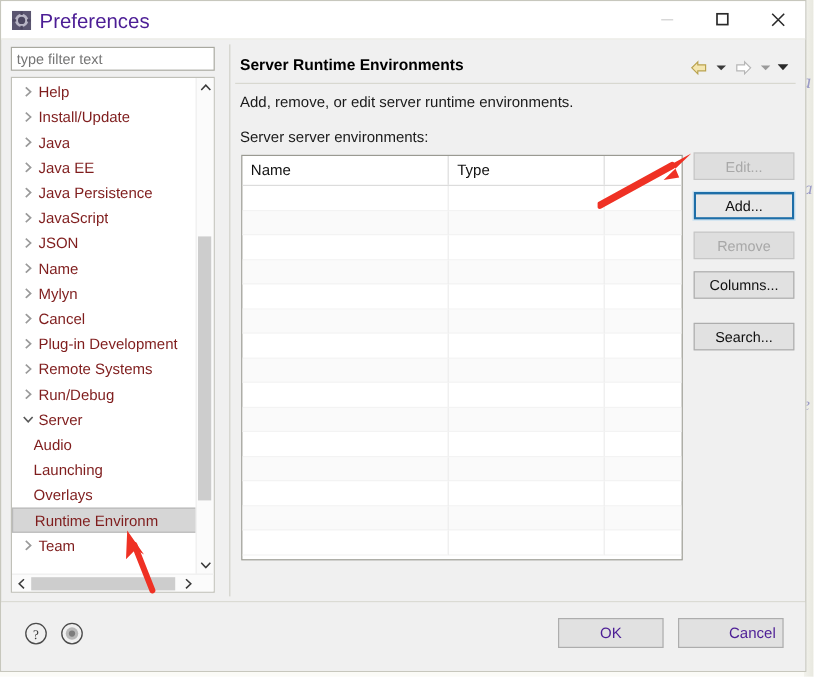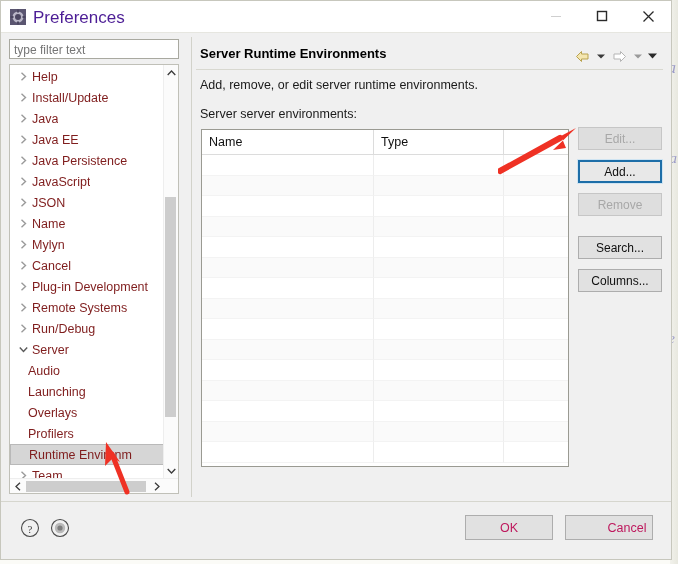--- a/index.html
+++ b/index.html
@@ -268,21 +268,21 @@
     display: flex; align-items: center; justify-content: center;
   }
   .icon-help { left: 18px; }
   .icon-about { left: 48px; }
   .footer-btn {
     position: absolute; top: 13px;
     width: 88px; height: 25px;
     background: #e1e1e1;
     border: 1px solid #adadad;
     box-sizing: border-box;
-    font-size: 12.5px; color: #be185d;
+    font-size: 12.5px; color: #4c1d95;
     display: flex; align-items: center; justify-content: center;
     cursor: default;
     font-family: "Liberation Sans", sans-serif;
   }
   .btn-ok { right: 118px; }
   .btn-cancel { right: 18px; padding-left: 36px; }
 
   
   .annot { position: absolute; pointer-events: none; }
   .annot-1 { left: 498px; top: 124px; }
@@ -457,24 +457,20 @@
               <span class="tree-label">Audio</span>
             </div>
             <div class="tree-item child">
               <span class="twisty"></span>
               <span class="tree-label">Launching</span>
             </div>
             <div class="tree-item child">
               <span class="twisty"></span>
               <span class="tree-label">Overlays</span>
             </div>
-            <div class="tree-item child">
-              <span class="twisty"></span>
-              <span class="tree-label">Profilers</span>
-            </div>
             <div class="tree-item child selected">
               <span class="twisty"></span>
               <span class="tree-label">Runtime Environm</span>
             </div>
             <div class="tree-item depth1">
               <span class="twisty">
                 <svg width="7" height="9" viewBox="0 0 7 9">
                   <path d="M1.5 0.8 L5.5 4.5 L1.5 8.2" stroke="#9a9a9a" stroke-width="1.4" fill="none"></path>
                 </svg>
               </span>
@@ -630,22 +626,22 @@
               <div class="td c1"></div>
               <div class="td c2"></div>
             </div>
           </div>
       </div>
 
       <div class="side-buttons" id="side-buttons">
           <div class="btn disabled">Edit...</div>
           <div class="btn focused">Add...</div>
           <div class="btn disabled">Remove</div>
+          <div class="btn">Columns...</div>
           <div class="btn gap-top">Search...</div>
-          <div class="btn">Columns...</div>
         </div>
     </div>
 
     <div class="footer-rule"></div>
     <div class="footer">
       <div class="icon-btn icon-help">
         <svg width="20" height="20" viewBox="0 0 20 20">
           <circle cx="10" cy="10" r="8.5" fill="none" stroke="#4a4a4a" stroke-width="1.1"></circle>
           <text x="10" y="14.5" text-anchor="middle" font-size="11" font-family="Liberation Serif, serif" fill="#3a3a3a">?</text>
         </svg>

